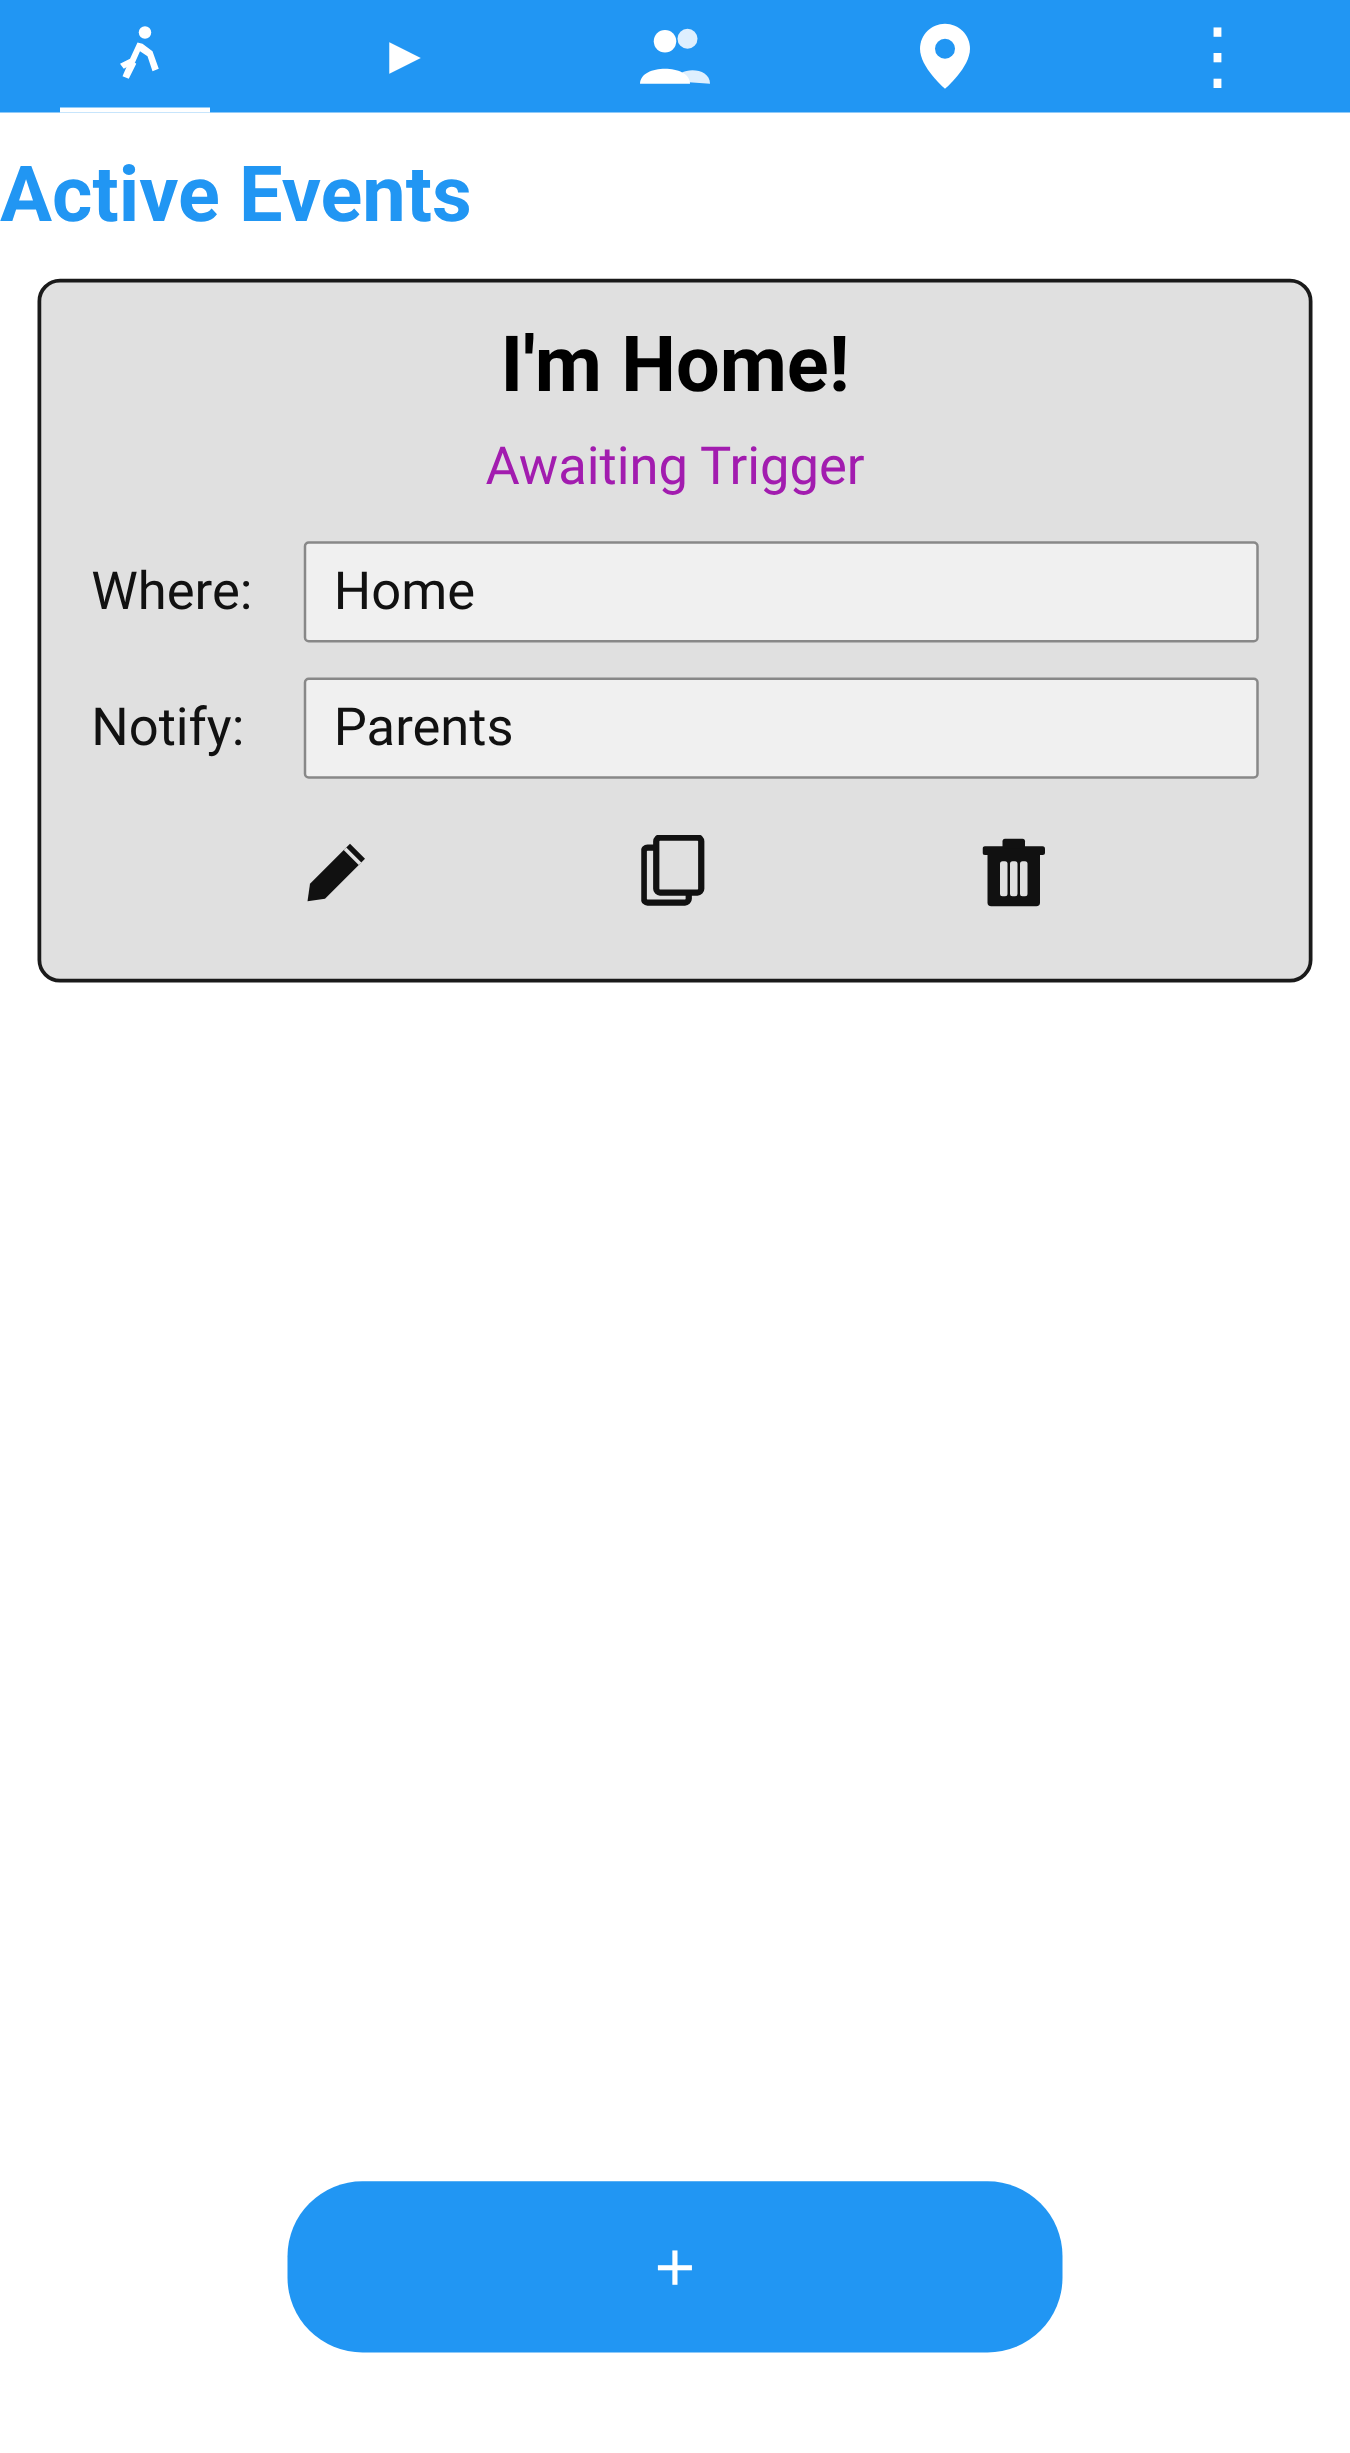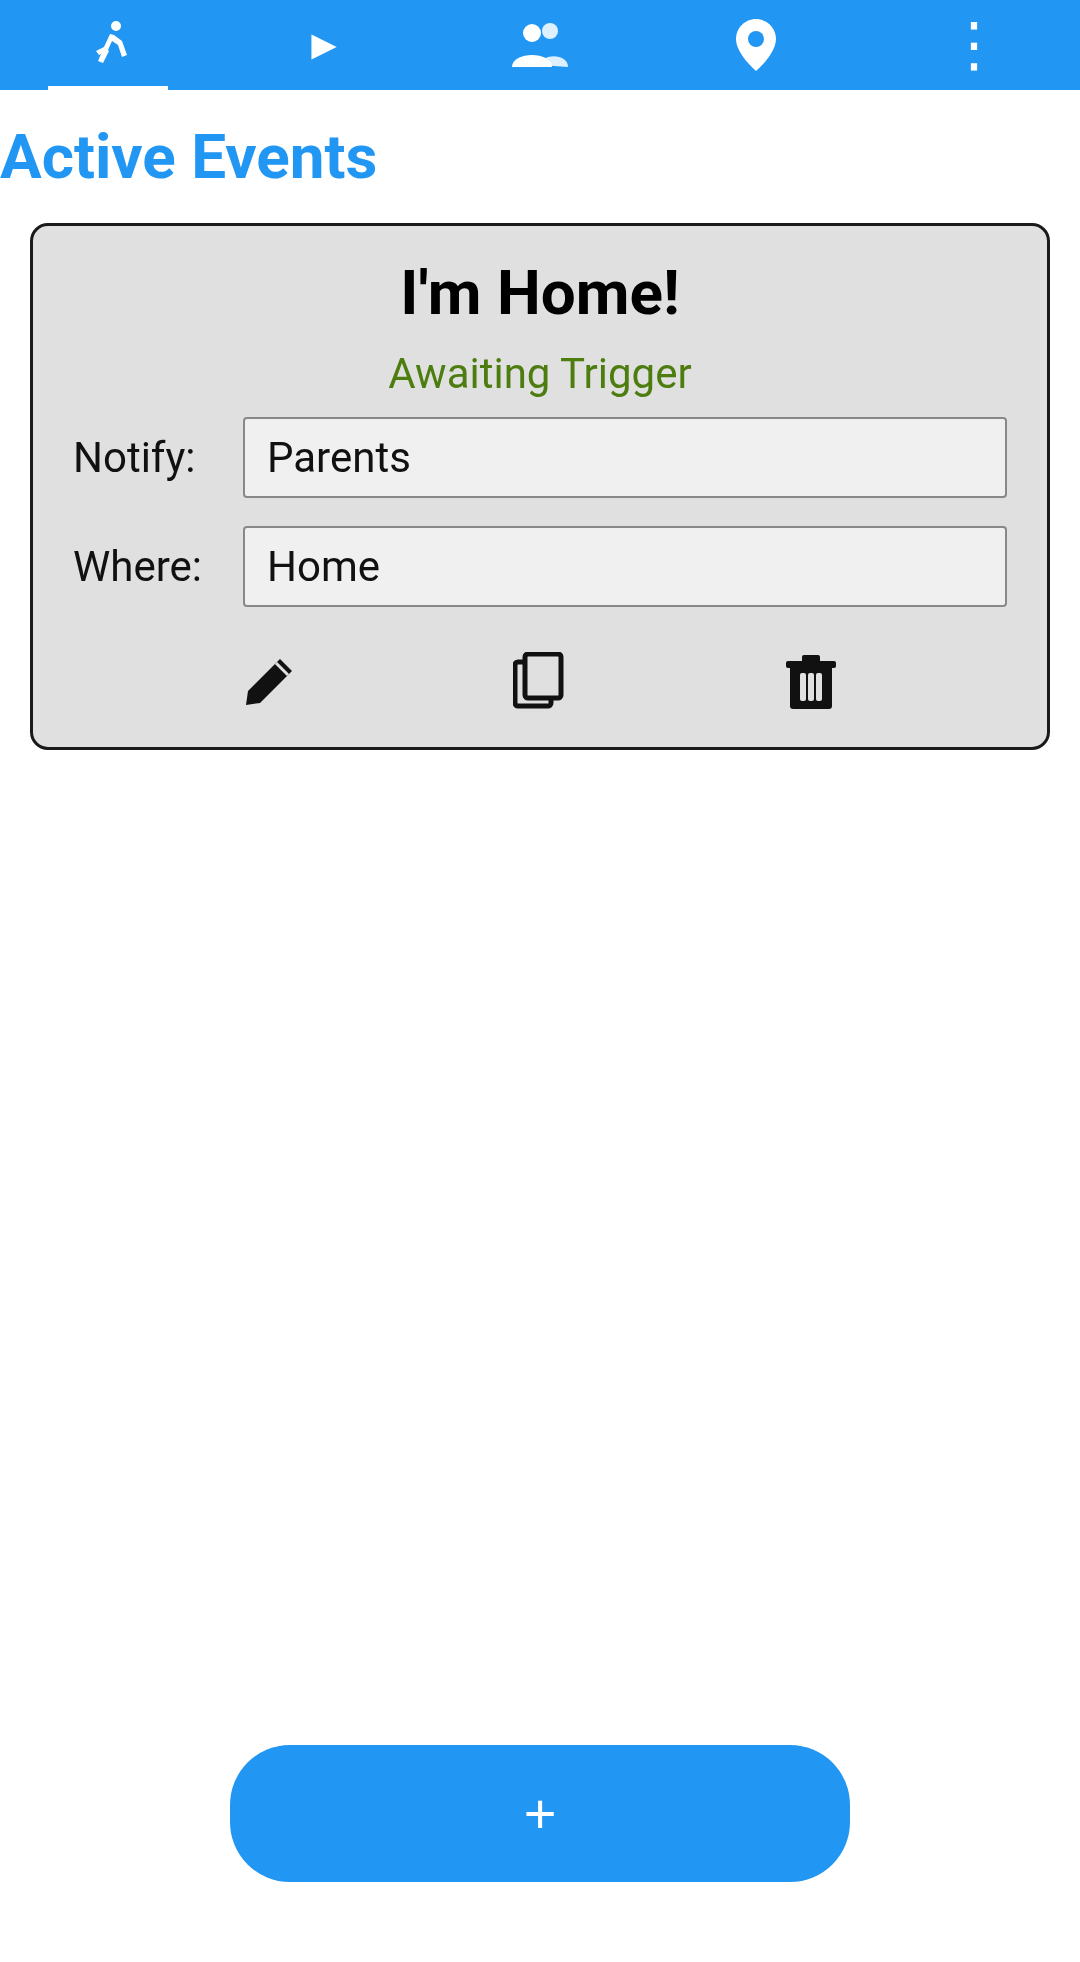--- a/index.html
+++ b/index.html
@@ -67,37 +67,37 @@
     .main-content {
       padding: 10px 30px;
       flex: 1;
     }
 
     
     .event-card {
       background: #e0e0e0;
       border: 3px solid #1a1a1a;
       border-radius: 18px;
-      padding: 30px 40px 20px 40px;
+      padding: 30px 40px 40px 40px;
       margin-bottom: 30px;
     }
 
     .event-title {
       text-align: center;
       font-size: 62px;
       font-weight: bold;
       color: #000000;
       margin-bottom: 20px;
     }
 
     .event-status {
       text-align: center;
       font-size: 42px;
-      color: #4d7c0f;
-      margin-bottom: 19px;
+      color: #a21caf;
+      margin-bottom: 35px;
     }
 
     .event-field {
       display: flex;
       align-items: center;
       margin-bottom: 28px;
     }
 
     .field-label {
       font-size: 42px;
@@ -198,27 +198,27 @@
 <h1 class="page-title">Active Events</h1>
 
 <div class="main-content">
 
   <div class="event-card">
 
     <div class="event-title">I'm Home!</div>
     <div class="event-status">Awaiting Trigger</div>
 
     <div class="event-field">
+      <span class="field-label">Where:</span>
+      <div class="field-value">Home</div>
+    </div>
+
+    <div class="event-field">
       <span class="field-label">Notify:</span>
       <div class="field-value">Parents</div>
-    </div>
-
-    <div class="event-field">
-      <span class="field-label">Where:</span>
-      <div class="field-value">Home</div>
     </div>
 
     <div class="card-actions">
 
       <div class="action-btn">
         <svg width="54" height="54" viewBox="0 0 54 54" fill="#111">
           <path d="M38 4 L50 16 L18 48 L4 50 L6 36 Z" fill="#111"></path>
           <path d="M34 8 L46 20" stroke="#e0e0e0" stroke-width="3" fill="none"></path>
         </svg>
       </div>

